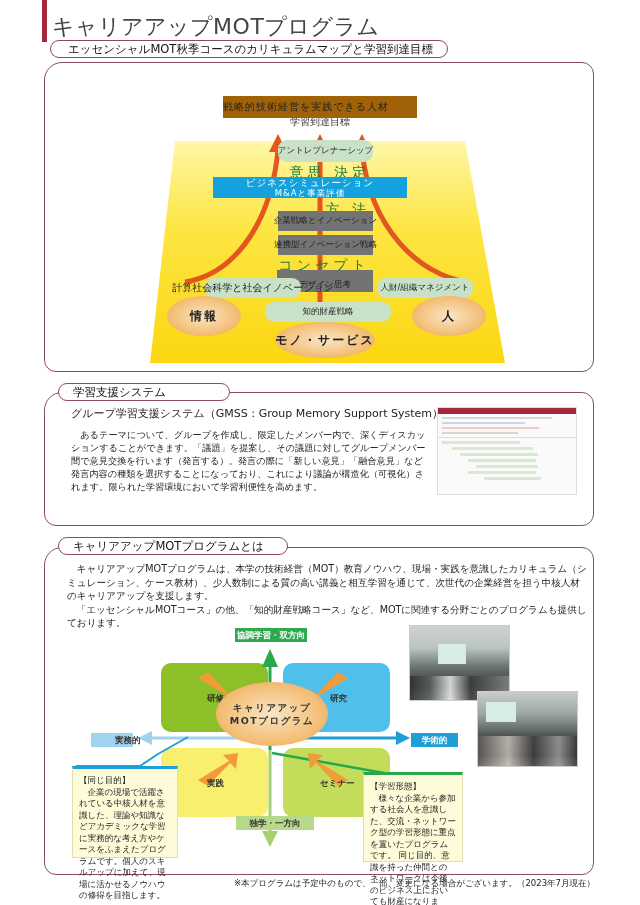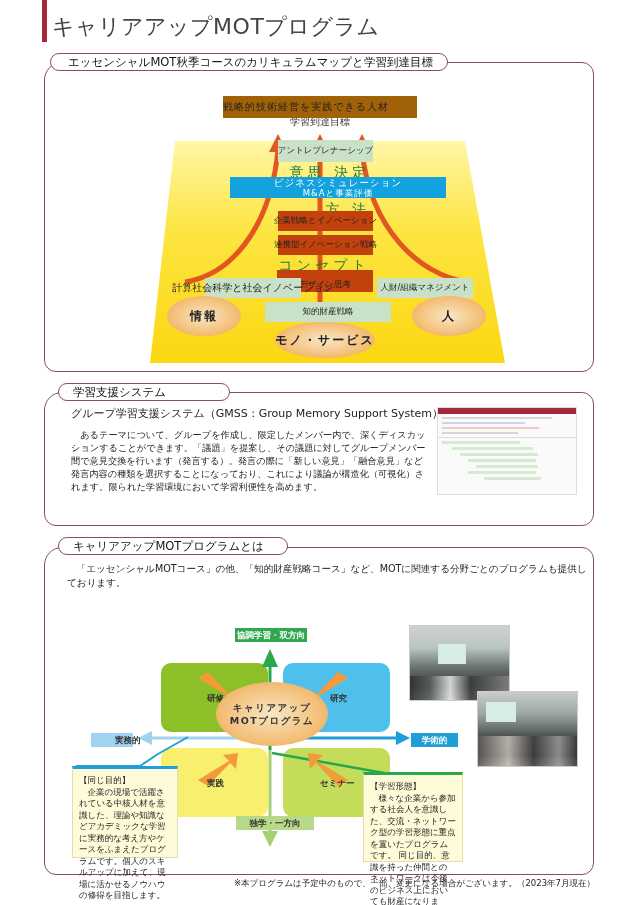--- a/index.html
+++ b/index.html
@@ -12,22 +12,22 @@
   .title { left: 52px; top: 12px; font-size: 22px; color: #444; letter-spacing: 0.5px; white-space: nowrap; }
 
   
   .panel { border: 1.5px solid #8a4a64; border-radius: 12px; }
   .panel-label { background: #fff; border: 1.5px solid #8a4a64; border-radius: 10px; padding: 0 14px; font-size: 11.5px; height: 18px; line-height: 16px; white-space: nowrap; color: #111; }
 
   
   .goal-caption { font-size: 10px; color: #333; text-align: center; margin-top: 32px; }
   .goal-box { background: #a16207; font-size: 10px; line-height: 22px; color: #222; letter-spacing: 1px; }
   .box { font-size: 8.5px; text-align: center; color: #222; display: flex; align-items: center; justify-content: center; white-space: nowrap; }
-  .green-box { background: #c9e2c7; }
-  .blue-box { background: #c2410c; }
+  .green-box { background: #c9e2c7; border-radius: 9px; }
+  .blue-box { background: #737373; }
   .cyan-box { background: #13a2de; color: #fff; flex-direction: column; font-size: 9.5px; line-height: 11px; letter-spacing: 1px; }
   .stage { font-size: 14px; color: #1c7a3d; font-weight: normal; letter-spacing: 4px; text-align: right; white-space: nowrap; }
   .ellipse { border-radius: 50%; background: radial-gradient(ellipse at center, #f8e6c4 0%, #f4c07a 60%, #e9a24d 100%); display: flex; align-items: center; justify-content: center; font-weight: bold; font-size: 12px; color: #222; letter-spacing: 2px; }
 
   
   .subhead { font-size: 11px; color: #222; white-space: nowrap; }
   .para { font-size: 9.2px; line-height: 13px; color: #222; }
   .para p { text-indent: 1em; }
 
   
@@ -45,21 +45,21 @@
   .footer { font-size: 8.5px; color: #222; white-space: nowrap; }
 </style>
 </head>
 <body>
 
 <div class="abs title-bar"></div>
 <h1 class="abs title" style="font-weight:normal;">キャリアアップMOTプログラム</h1>
 
 <section>
   <div class="abs panel" style="left:44px; top:62px; width:550px; height:310px; border-top-left-radius:18px;"></div>
-  <div class="abs panel-label" style="left:50px; top:53px;padding-left:17px;">エッセンシャルMOT秋季コースのカリキュラムマップと学習到達目標</div>
+  <div class="abs panel-label" style="left:50px; top:40px;padding-left:17px;">エッセンシャルMOT秋季コースのカリキュラムマップと学習到達目標</div>
 
   <div class="abs goal-caption" style="left:270px; top:83px; width:100px;">学習到達目標</div>
   <div class="abs goal-box" style="left:223px; top:96px; width:194px; height:22px;">戦略的技術経営を実践できる人材</div>
 
   <svg class="abs" style="left:120px; top:120px;" width="400" height="250" viewBox="0 0 400 250">
     <defs>
       <linearGradient id="yg" x1="0" y1="0" x2="0" y2="1">
         <stop offset="0" stop-color="#fff7a8"></stop>
         <stop offset="0.4" stop-color="#fde542"></stop>
         <stop offset="1" stop-color="#fbd712"></stop>
@@ -72,21 +72,21 @@
 
     <path d="M65,162 C110,155 150,110 158,30" stroke="#e2561f" stroke-width="5" fill="none"></path>
     <polygon points="149,32 167,32 158,14" fill="#e2561f"></polygon>
 
     <path d="M347,162 C300,155 250,110 242,30" stroke="#e2561f" stroke-width="5" fill="none"></path>
     <polygon points="233,32 251,32 242,14" fill="#e2561f"></polygon>
   </svg>
 
   <div class="abs box green-box" style="left:278px; top:140px; width:95px; height:22px;">アントレプレナーシップ</div>
   <div class="abs stage" style="left:270px; top:164px; width:100px;">意思 決定</div>
-  <div class="abs box cyan-box" style="left:230px; top:177px; width:216px; height:21px;">
+  <div class="abs box cyan-box" style="left:213px; top:177px; width:194px; height:21px;">
     <span>ビジネスシミュレーション</span>
     <span style="font-size:8.5px;">M&amp;Aと事業評価</span>
   </div>
   <div class="abs stage" style="left:270px; top:201px; width:100px;">方 法</div>
   <div class="abs box blue-box" style="left:278px; top:211px; width:95px; height:20px;">企業戦略とイノベーション</div>
   <div class="abs box blue-box" style="left:278px; top:235px; width:95px; height:20px;">連携型イノベーション戦略</div>
   <div class="abs stage" style="left:270px; top:257px; width:100px;">コンセプト</div>
   <div class="abs box blue-box" style="left:277px; top:270px; width:96px; height:22px; align-items:flex-start; padding-top:9px;">デザイン思考</div>
   <div class="abs box green-box" style="left:177px; top:278px; width:96px; height:20px; font-size:10px;margin-left:28px;">計算社会科学と社会イノベーション</div>
   <div class="abs box green-box" style="left:377px; top:278px; width:96px; height:20px;">人財/組織マネジメント</div>
@@ -121,20 +121,21 @@
       <div class="gline" style="width:44%; margin-left:32%;"></div>
     </div>
   </div>
 </section>
 
 <section>
   <div class="abs panel" style="left:44px; top:547px; width:550px; height:328px; border-top-left-radius:18px;"></div>
   <div class="abs panel-label" style="left:58px; top:537px; width:230px;">キャリアアップMOTプログラムとは</div>
 
   <div class="abs para" style="left:67px; top:562px; width:520px; font-size:9.6px; line-height:13.5px;">
+    <p>キャリアアップMOTプログラムは、本学の技術経営（MOT）教育ノウハウ、現場・実践を意識したカリキュラム（シミュレーション、ケース教材）、少人数制による質の高い講義と相互学習を通じて、次世代の企業経営を担う中核人材のキャリアアップを支援します。</p>
     <p>「エッセンシャルMOTコース」の他、「知的財産戦略コース」など、MOTに関連する分野ごとのプログラムも提供しております。</p>
   </div>
 
   <div class="abs quad" style="left:161px; top:663px; width:107px; height:69px; background:#8dbf29;"></div>
   <div class="abs quad" style="left:283px; top:663px; width:107px; height:69px; background:#4fc0ec;"></div>
   <div class="abs quad" style="left:161px; top:748px; width:107px; height:69px; background:#f8ef6e;"></div>
   <div class="abs quad" style="left:283px; top:748px; width:107px; height:69px; background:#c3dc5a;"></div>
 
   <svg class="abs" style="left:60px; top:635px;" width="360" height="230" viewBox="0 0 360 230">
 

